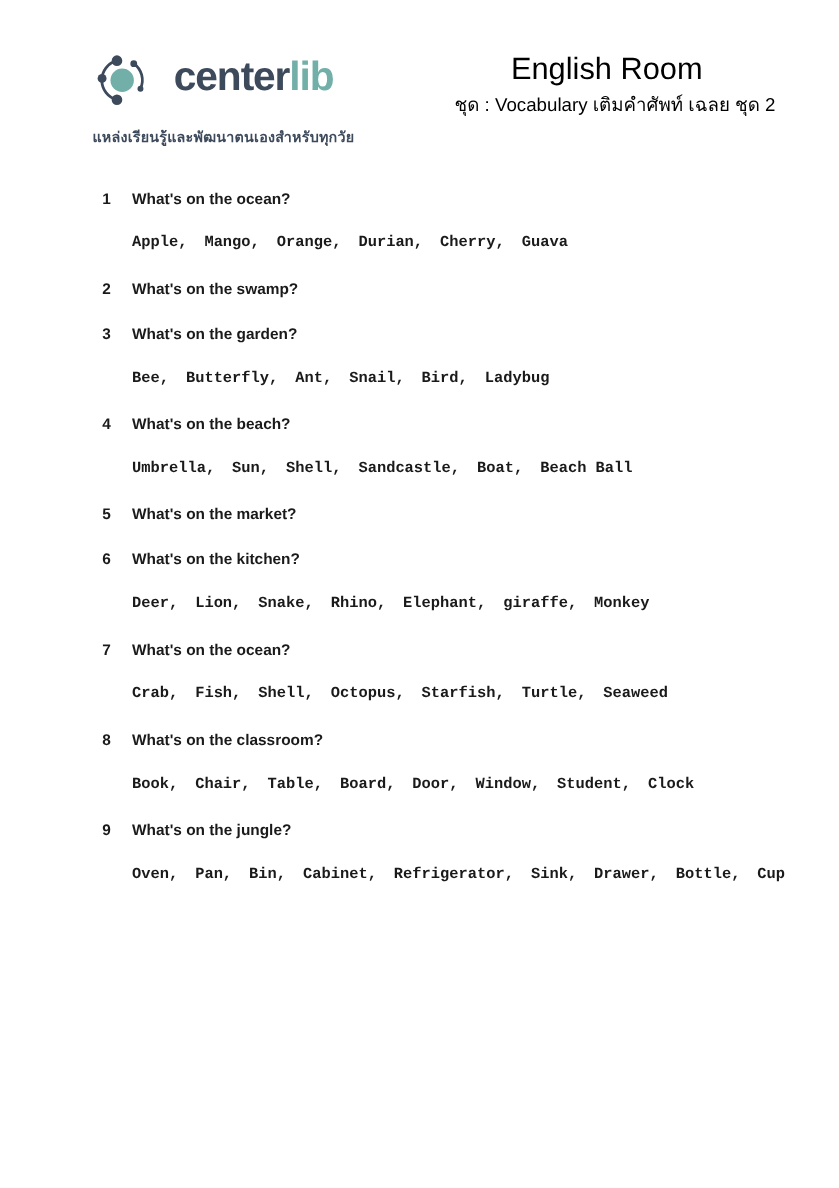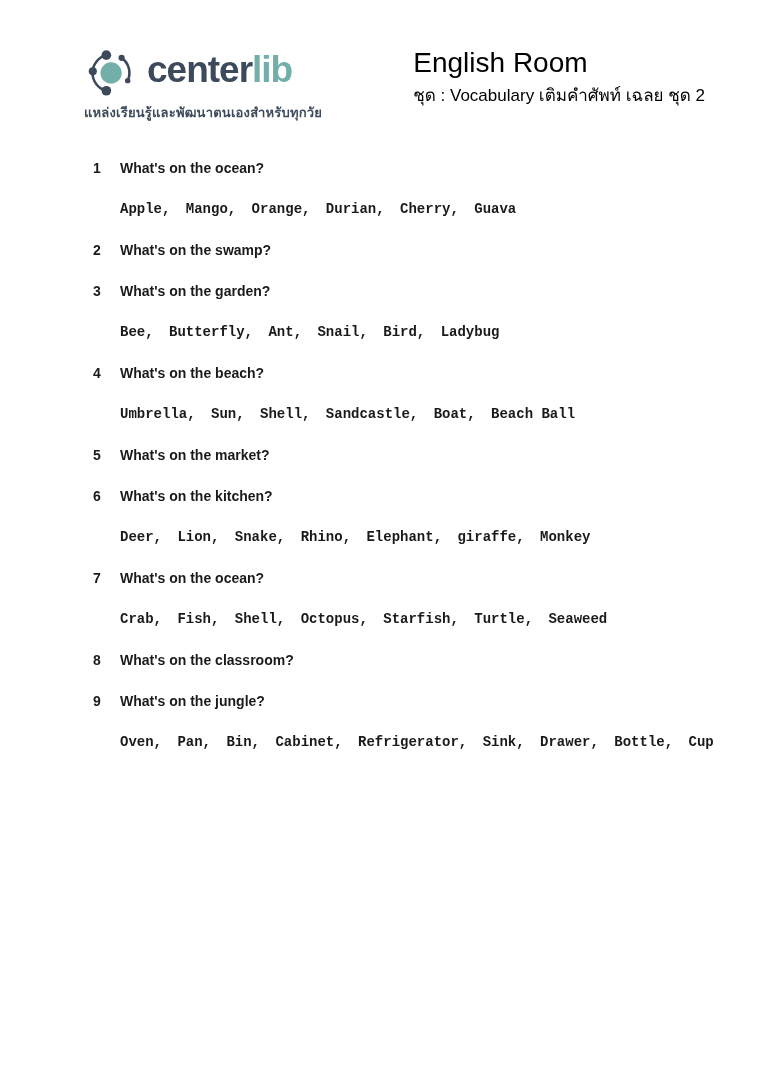--- a/index.html
+++ b/index.html
@@ -13,39 +13,39 @@
   .page { width: 763px; height: 1080px; position: relative; }
 
   
   .header {
     display: flex;
     justify-content: space-between;
     align-items: flex-start;
     padding: 42px 58px 0 84px;
   }
   .logo-block { display: flex; flex-direction: column; }
-  .logo-row { display: flex; align-items: center; gap: 5px; }
+  .logo-row { display: flex; align-items: center; gap: 16px; }
   .logo-icon { width: 58px; height: 58px; display: inline-block; }
   .brand {
     font-size: 37px;
     font-weight: 700;
     letter-spacing: -1px;
     line-height: 1;
     padding-bottom: 4px;
   }
   .brand-center { color: #3d4a5c; }
   .brand-lib { color: #72afa9; }
   .tagline {
-    margin-top: 2px;
+    margin-top: 14px;
     font-size: 13px;
     font-weight: 600;
     color: #3d4a5c;
     letter-spacing: 0.2px;
   }
-  .title-block { text-align: left; margin-top: 5px; }
+  .title-block { text-align: center; margin-top: 5px; }
   .title {
     font-size: 28px;
     line-height: 32px;
     color: #000000;
     margin-right: 15px;
     white-space: nowrap;
   }
   .subtitle {
     font-size: 17px;
     margin-top: 2px;
@@ -155,20 +155,21 @@
         <span class="q">What's on the ocean?</span>
       </div>
       <div class="a-row">Crab,  Fish,  Shell,  Octopus,  Starfish,  Turtle,  Seaweed</div>
     </div>
 
     <div class="item">
       <div class="q-row">
         <span class="num">8</span>
         <span class="q">What's on the classroom?</span>
       </div>
+      <div class="a-row">Book,  Chair,  Table,  Board,  Door,  Window,  Student,  Clock</div>
     </div>
 
     <div class="item">
       <div class="q-row">
         <span class="num">9</span>
         <span class="q">What's on the jungle?</span>
       </div>
       <div class="a-row">Oven,  Pan,  Bin,  Cabinet,  Refrigerator,  Sink,  Drawer,  Bottle,  Cup</div>
     </div>
 

